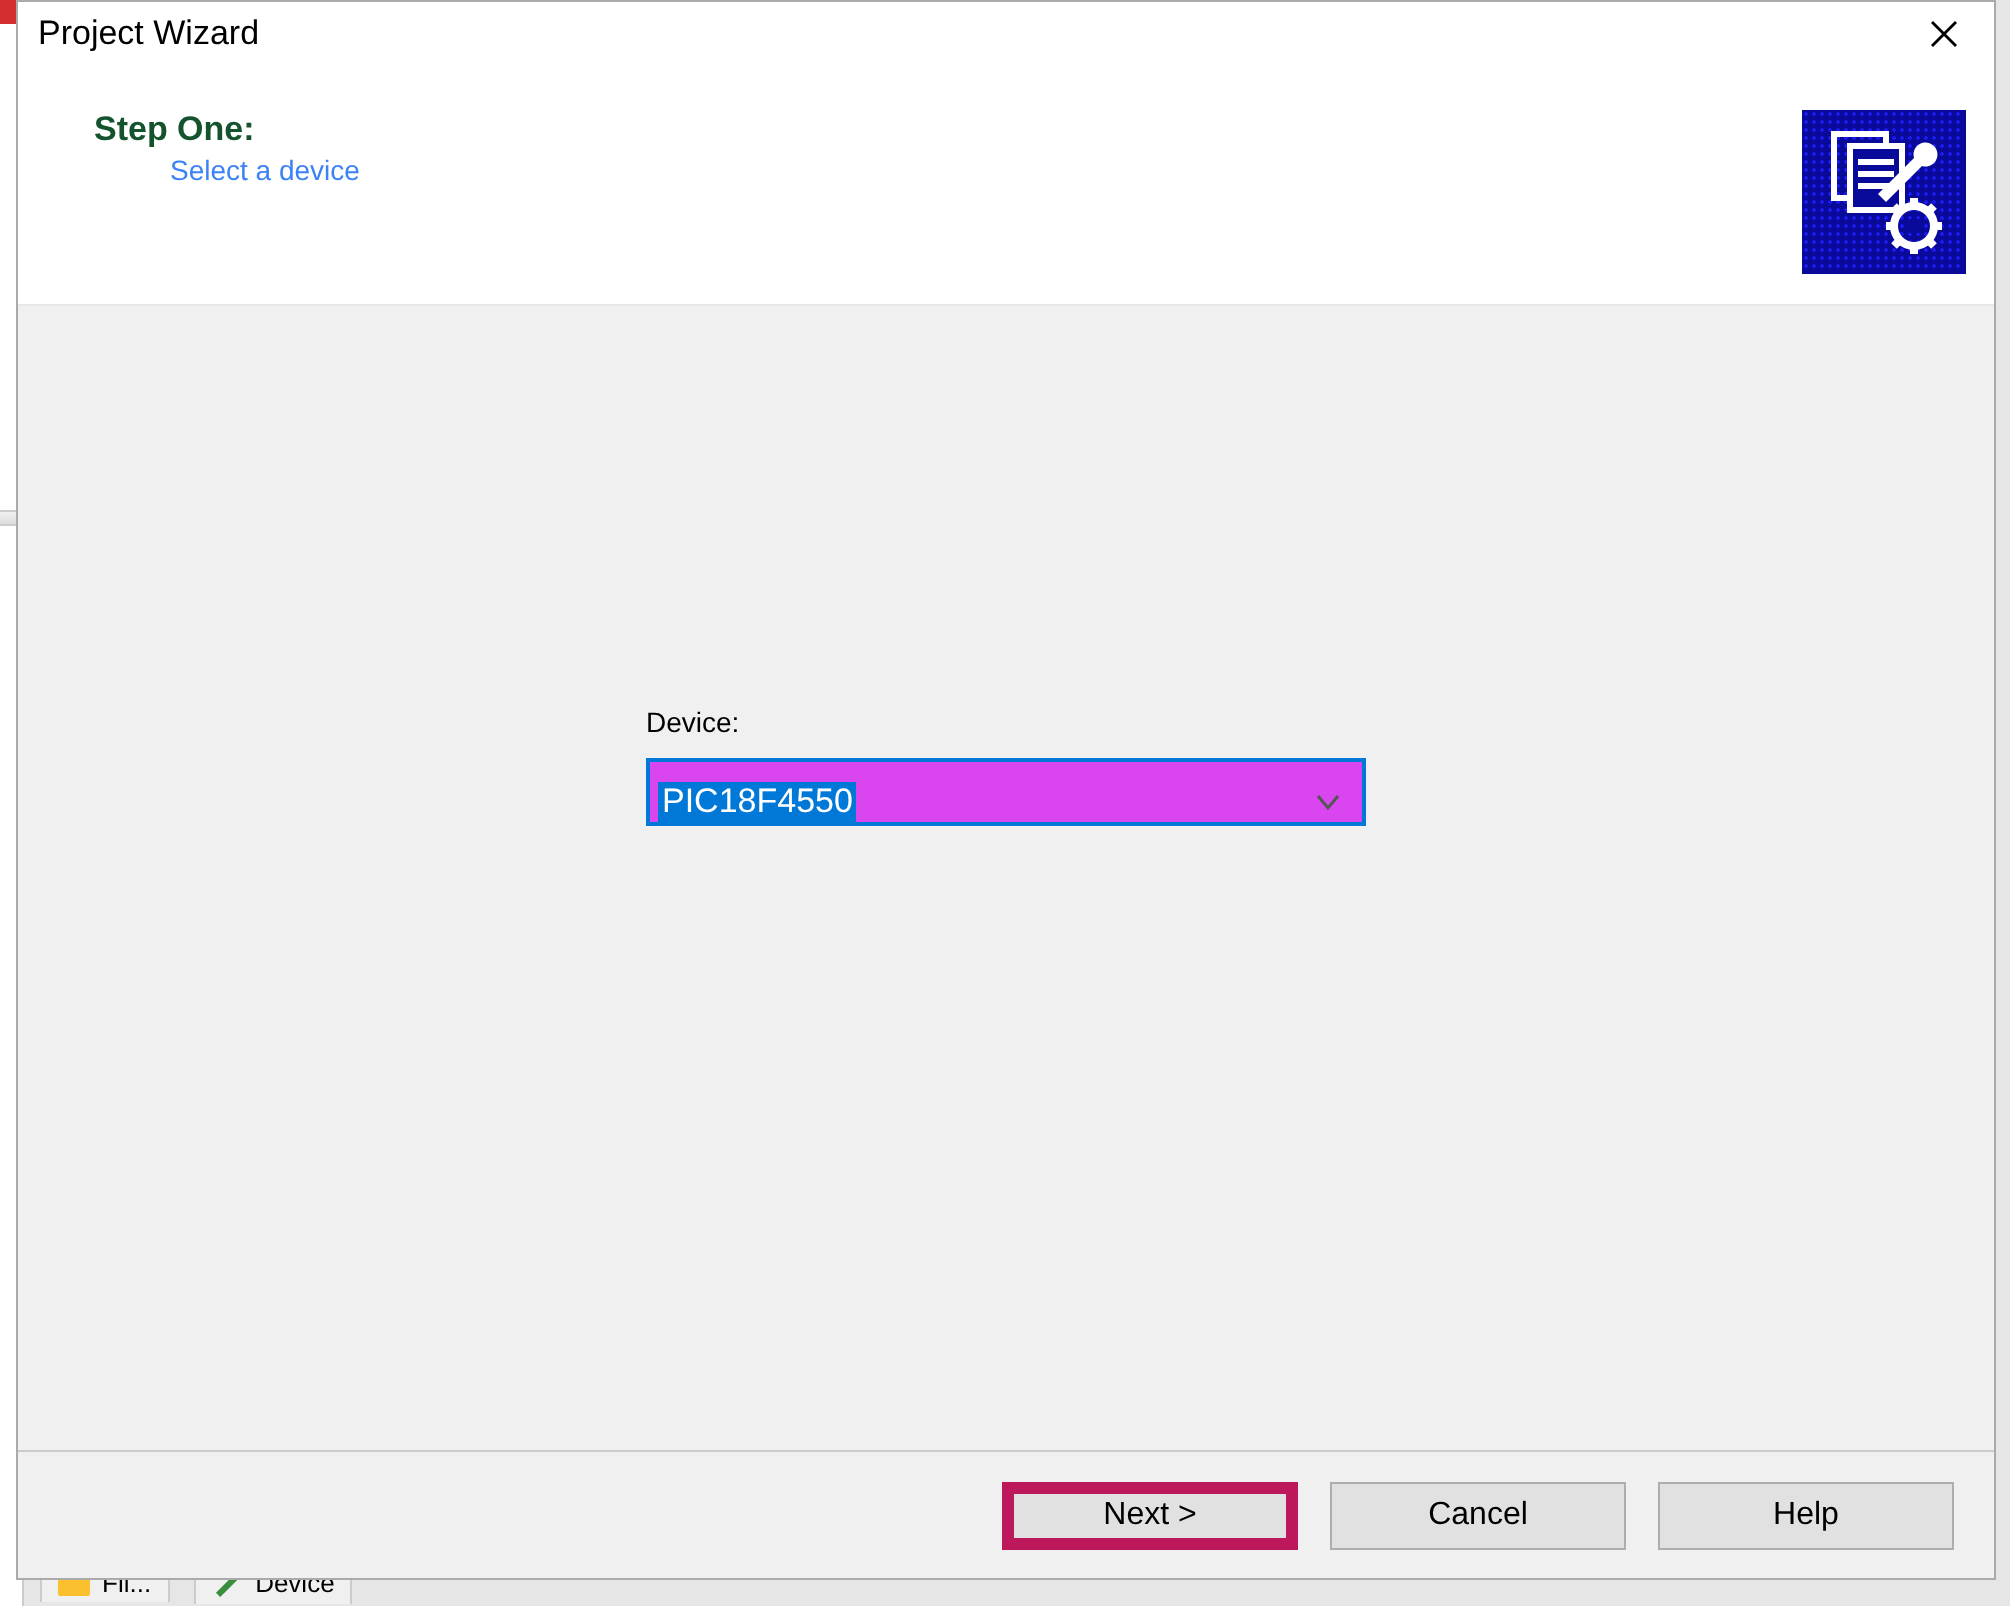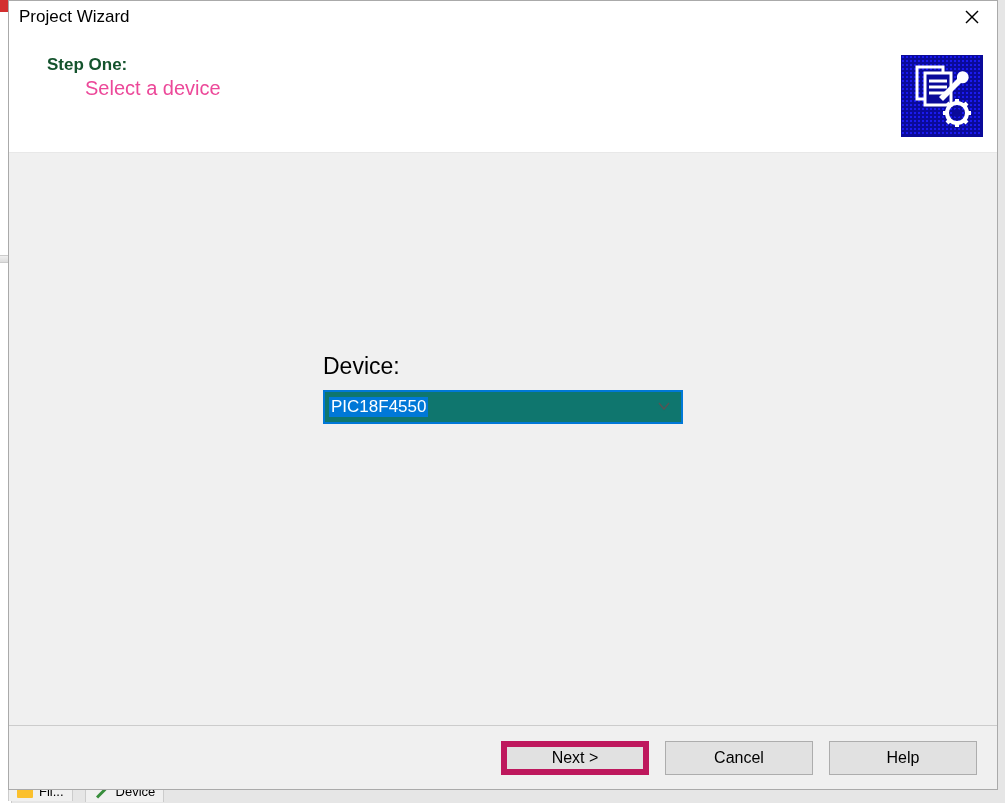--- a/index.html
+++ b/index.html
@@ -36,21 +36,21 @@
       left: 0;
       width: 12px;
       height: 8px;
       background: linear-gradient(#f0f0f0, #ddd);
       border-top: 1px solid #ccc;
       border-bottom: 1px solid #ccc;
     }
     .taskbar-hint {
       position: absolute;
       bottom: 0;
-      left: 8px;
+      left: 20px;
       height: 24px;
       display: flex;
       align-items: center;
       gap: 12px;
       font-size: 13px;
     }
     .tab-hint {
       display: flex;
       align-items: center;
       gap: 6px;
@@ -139,22 +139,22 @@
       align-items: flex-start;
       padding: 18px 14px 14px 38px;
       background: #fff;
     }
     .step-title {
       font-weight: bold;
       font-size: 17px;
       color: #14532d;
     }
     .step-subtitle {
-      font-size: 20px;
-      color: #ec4899;
+      font-size: 14px;
+      color: #3b82f6;
       padding-left: 38px;
       margin-top: 2px;
     }
     .wizard-icon {
       width: 82px;
       height: 82px;
       background: #0a0a9a;
       background-image: radial-gradient(circle at 1px 1px, #1a1af0 1px, transparent 1px);
       background-size: 4px 4px;
       border: 1px solid #0a0a9a;
@@ -180,31 +180,31 @@
       display: flex;
       flex-direction: column;
       align-items: center;
     }
     .field-row {
       display: flex;
       flex-direction: column;
       align-items: flex-start;
     }
     .field-label {
-      font-size: 23px;
+      font-size: 14px;
       color: #000;
       margin-bottom: 10px;
     }
     .combobox {
       width: 360px;
       height: 34px;
       border: 2px solid #0078d7;
-      background: #0f766e;
-      display: flex;
-      align-items: center;
+      background: #d946ef;
+      display: flex;
+      align-items: flex-end;
       justify-content: space-between;
       padding: 0 10px 0 4px;
       cursor: pointer;
     }
     .combo-text {
       background: #0078d7;
       color: #fff;
       font-size: 17px;
       padding: 0 2px;
     }

